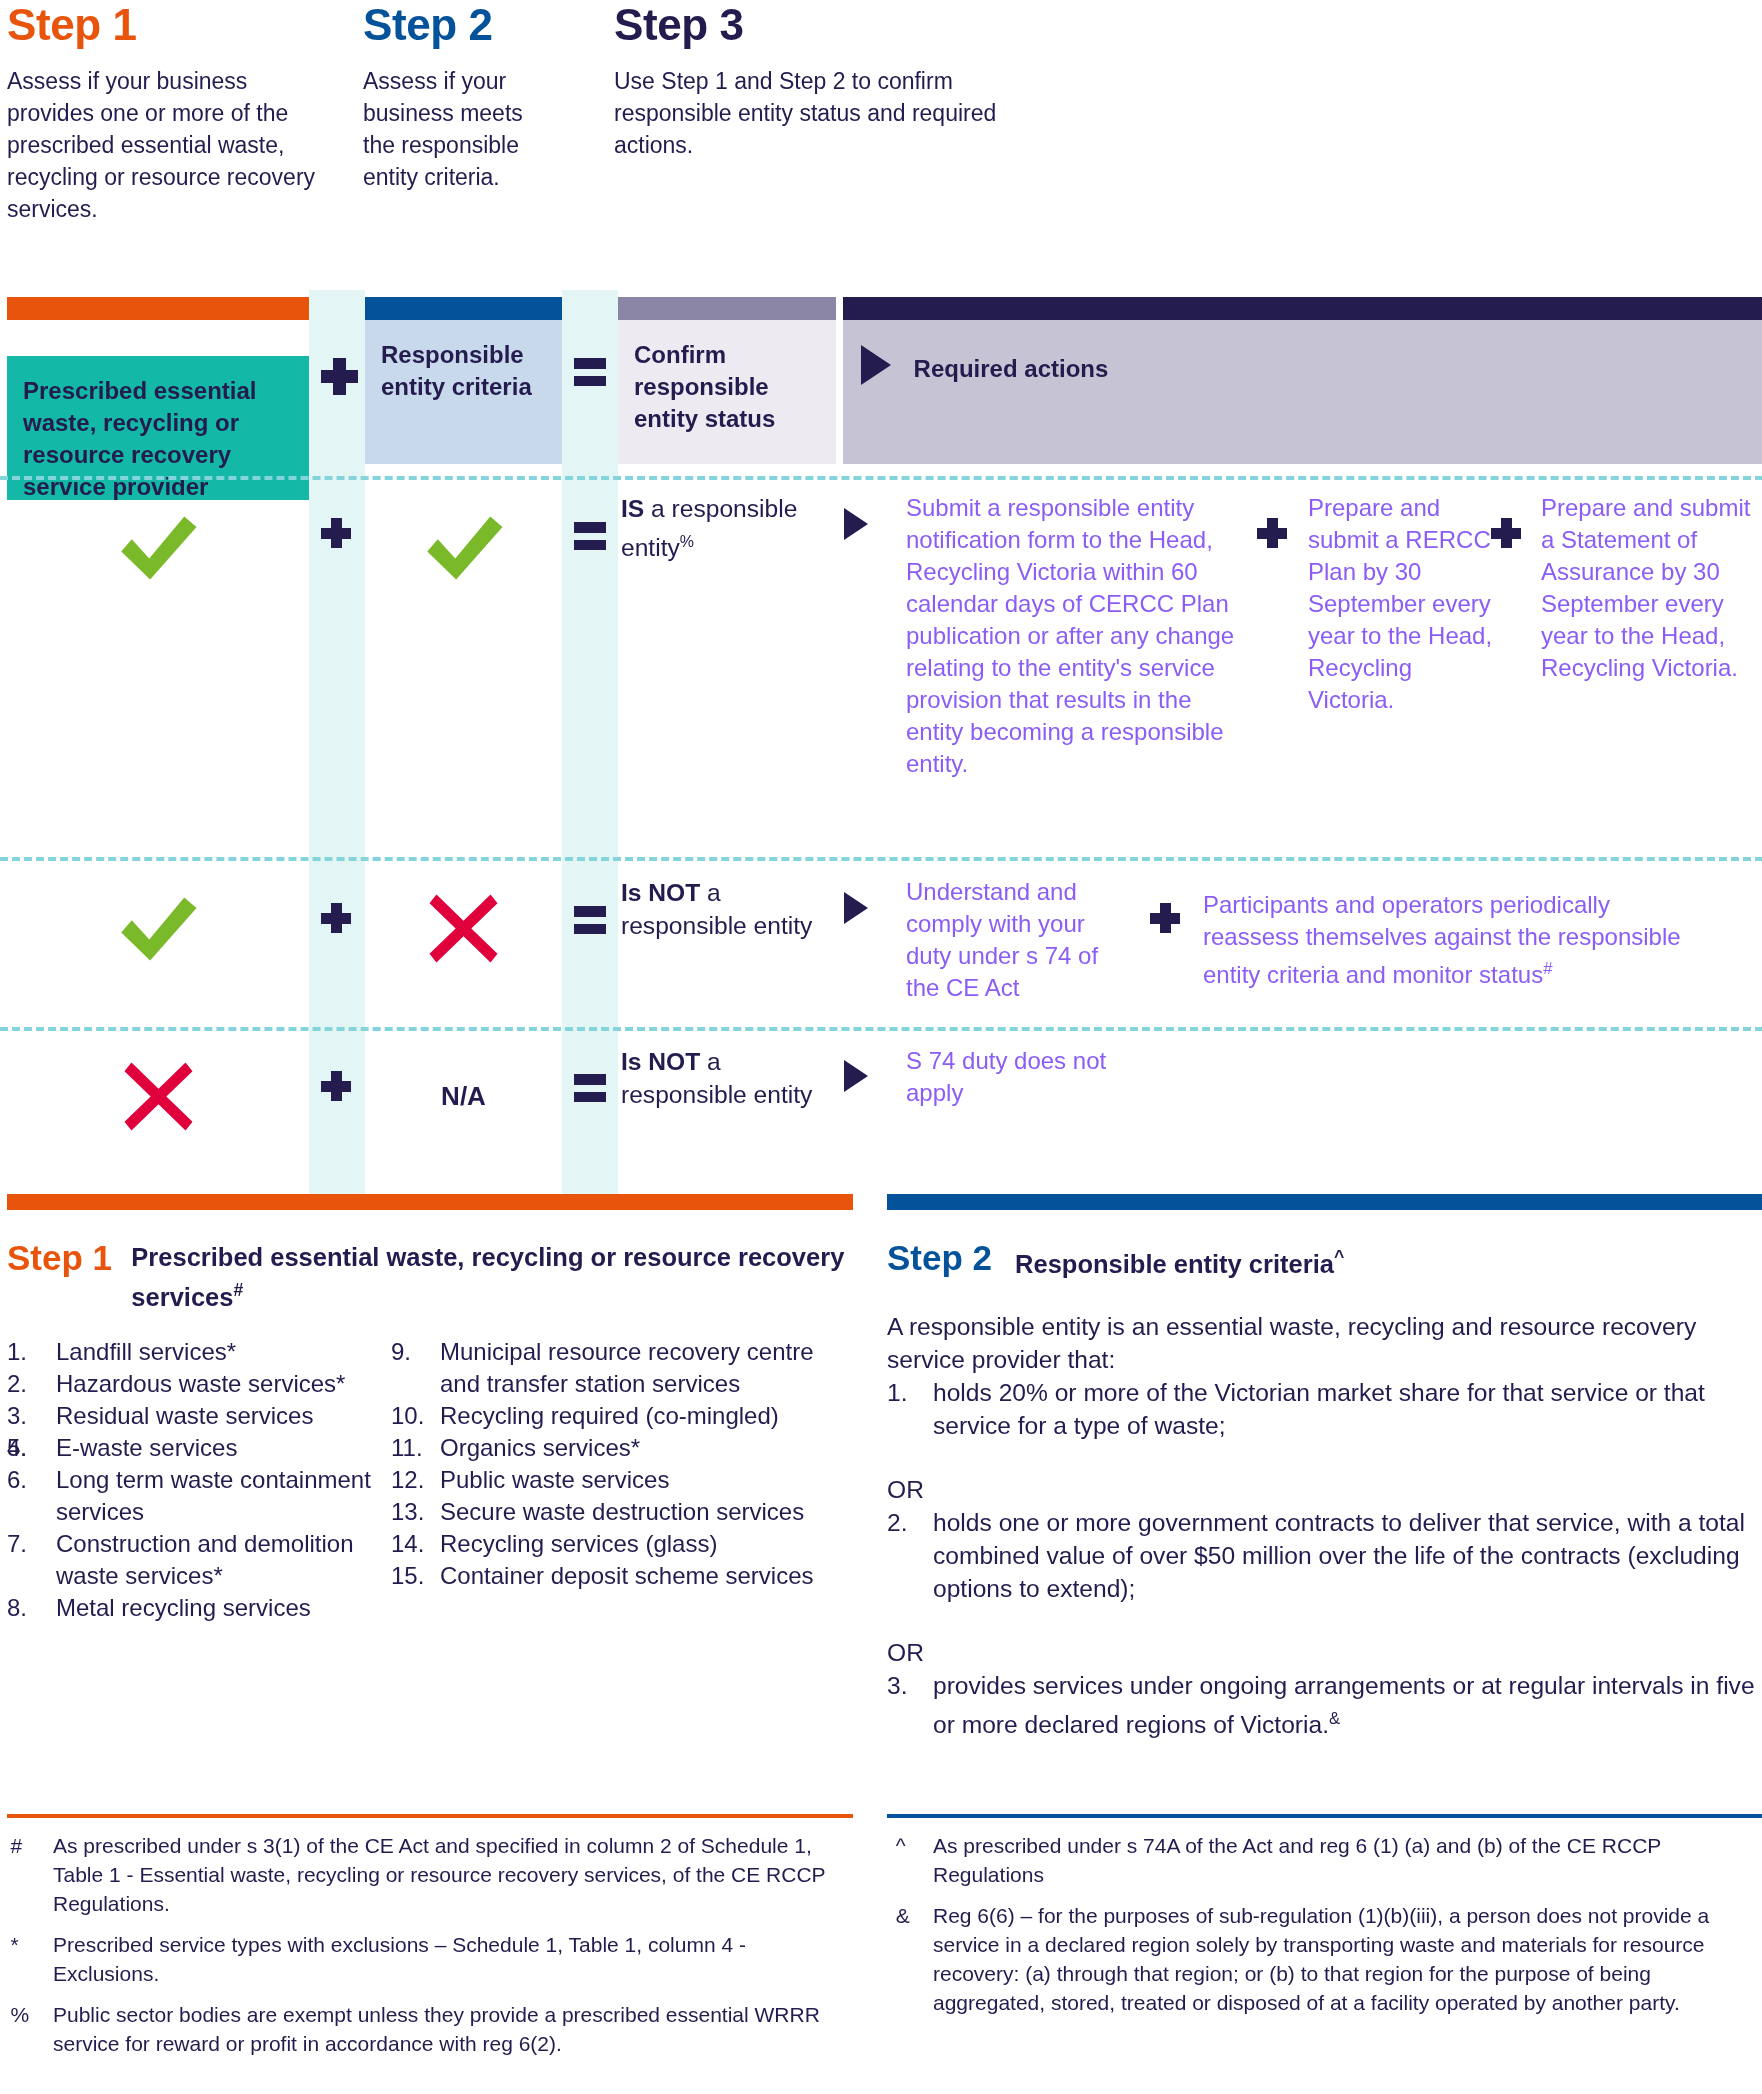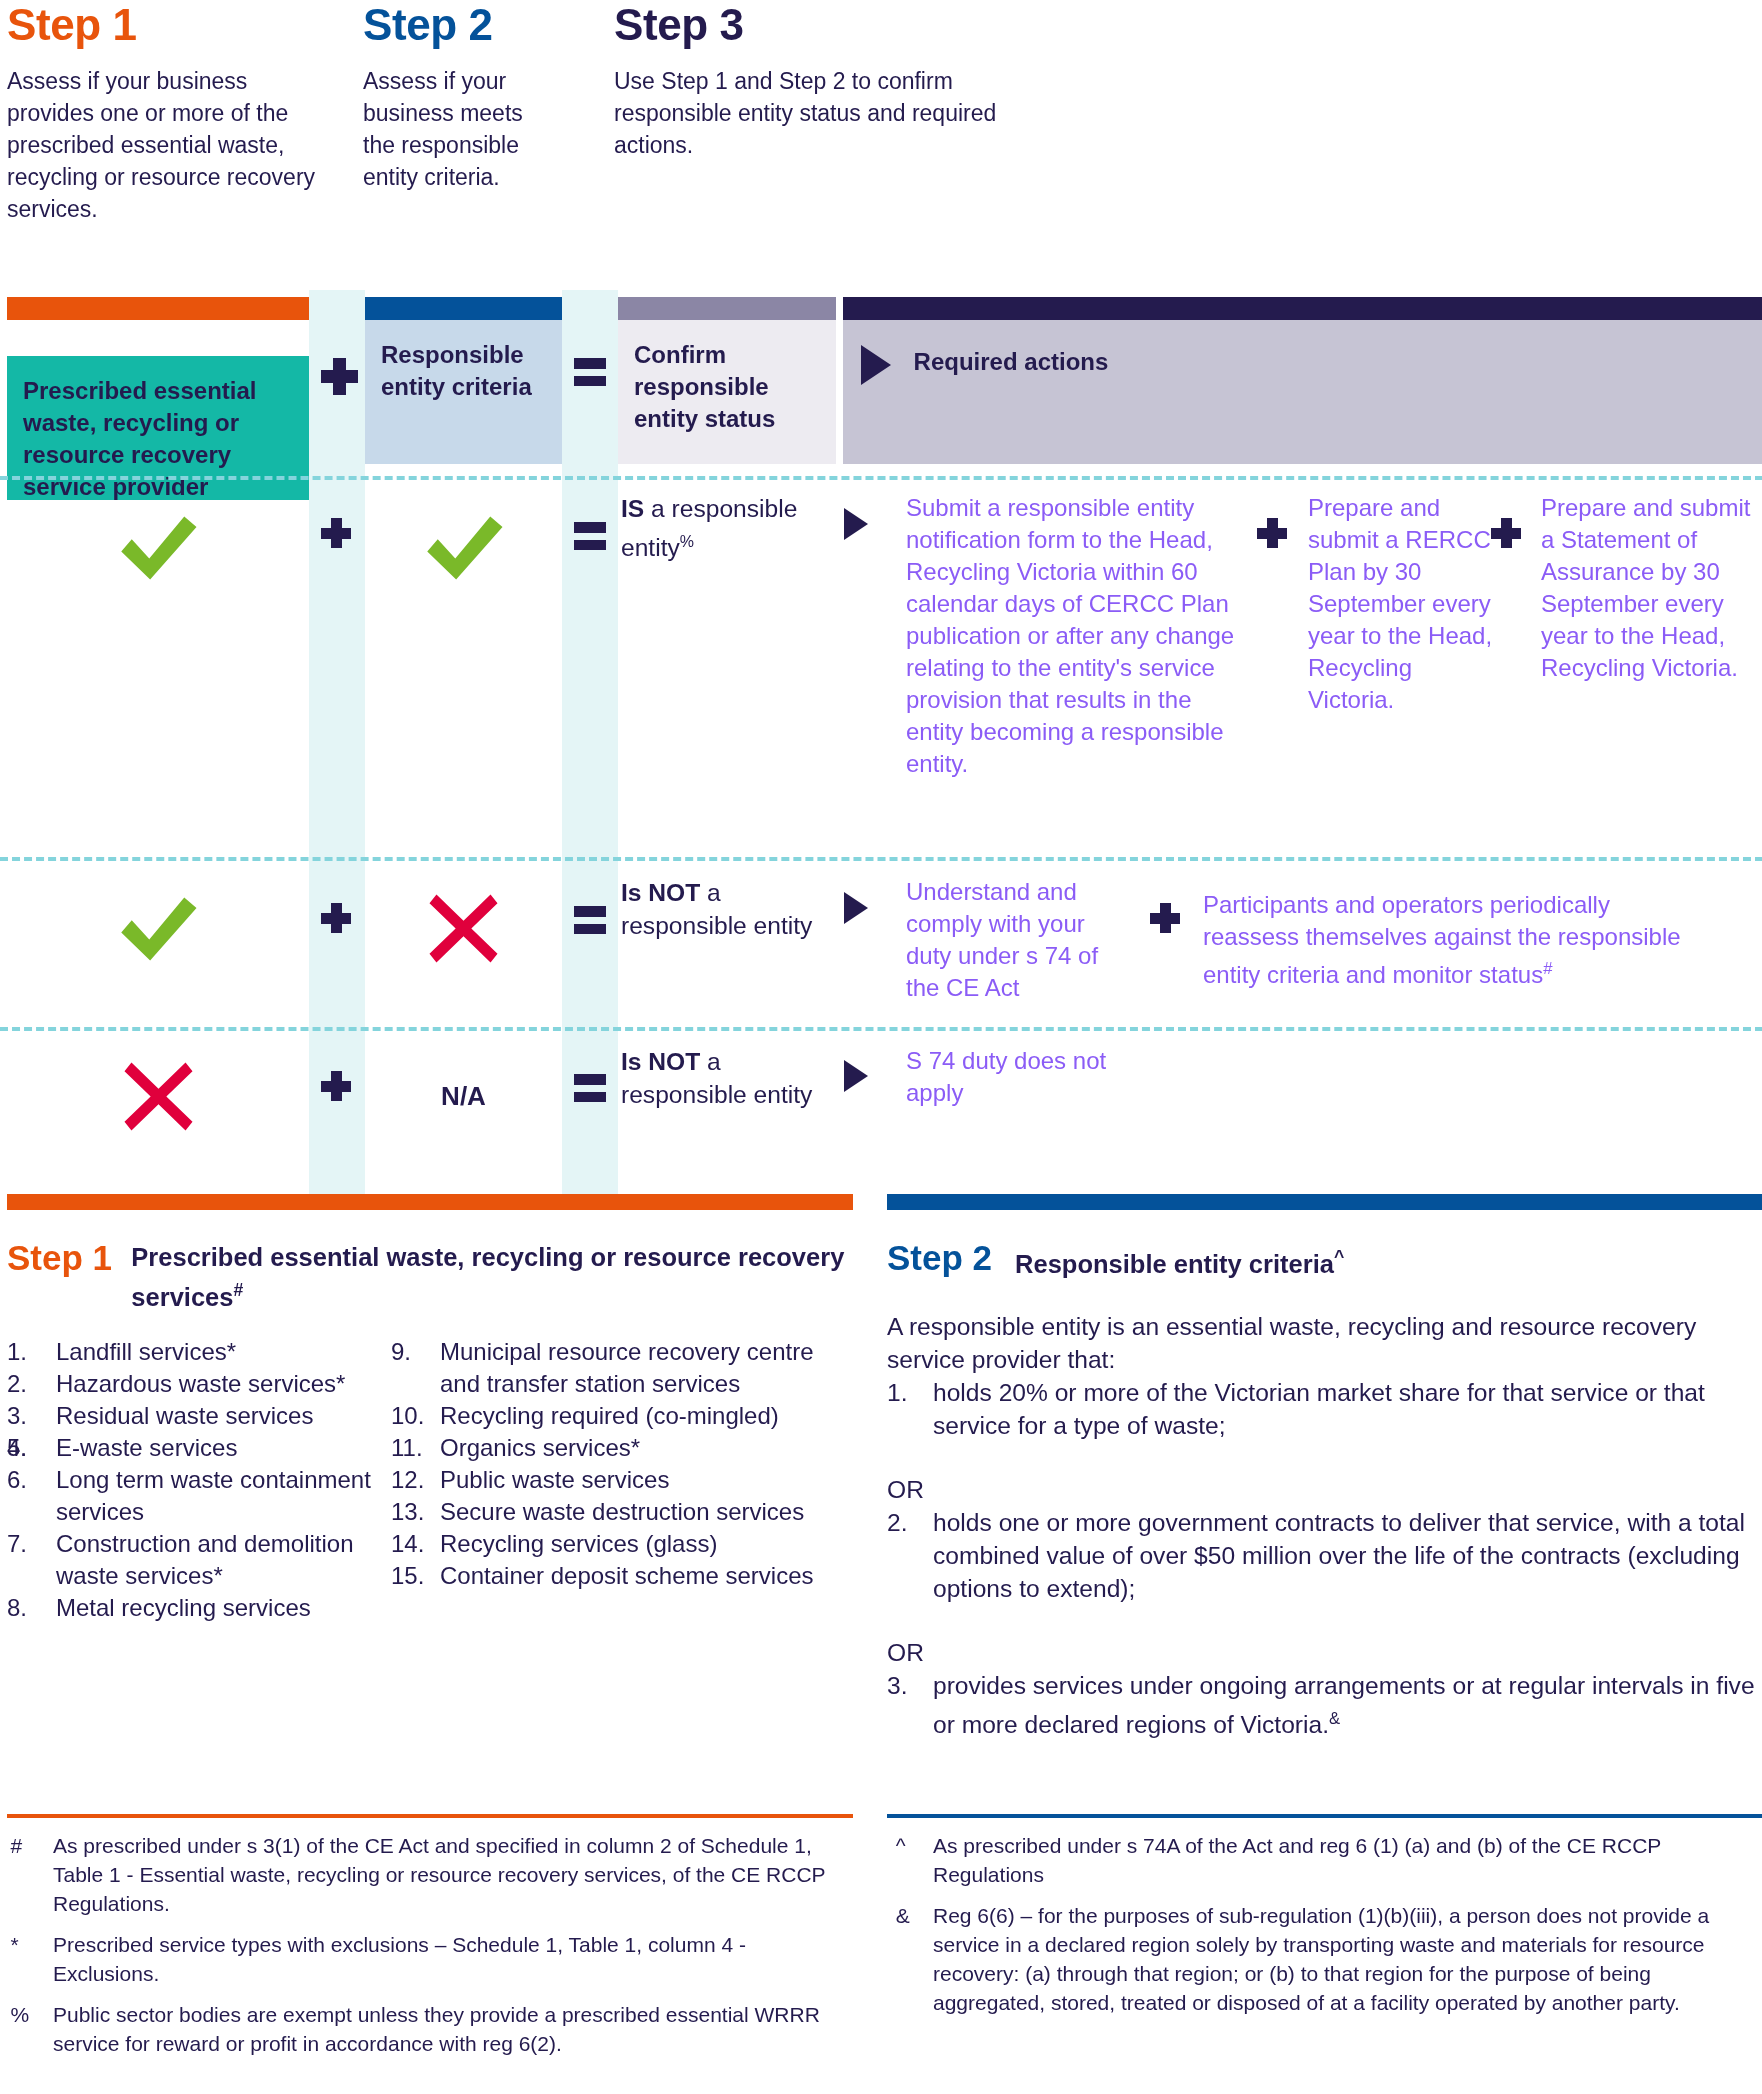--- a/index.html
+++ b/index.html
@@ -48,21 +48,21 @@
   #hdr-c1 .body { background: #14b8a6; margin-top: 36px; }
   #hdr-c2 { left: 365px; width: 197px; }
   #hdr-c2 .caps { background: #04529A; }
   #hdr-c2 .body { background: #C7D9EA; }
   #hdr-c3 { left: 618px; width: 218px; }
   #hdr-c3 .caps { background: #8B86A5; }
   #hdr-c3 .body { background: #EDEBF1; }
   #hdr-c4 { left: 843px; right: 0; width: 920px; }
   #hdr-c4 .caps { background: #241B4E; }
   #hdr-c4 .body { background: #C6C4D4; padding-left: 0; }
-  #hdr-c4 .body .inner { display: flex; align-items: center; }
+  #hdr-c4 .body .inner { display: flex; align-items: flex-end; }
   #hdr-c4 .tri { margin: 5.3px 23px 0 17.6px; }
 
   
   .op-hdr { position: absolute; top: 68px; font-size: 0; }
 
   
   .row { position: absolute; left: 0; right: 0; }
   .divider {
     position: absolute; left: 0; right: 0; height: 0;
     border-top: 4.4px dashed #84D4DC;

